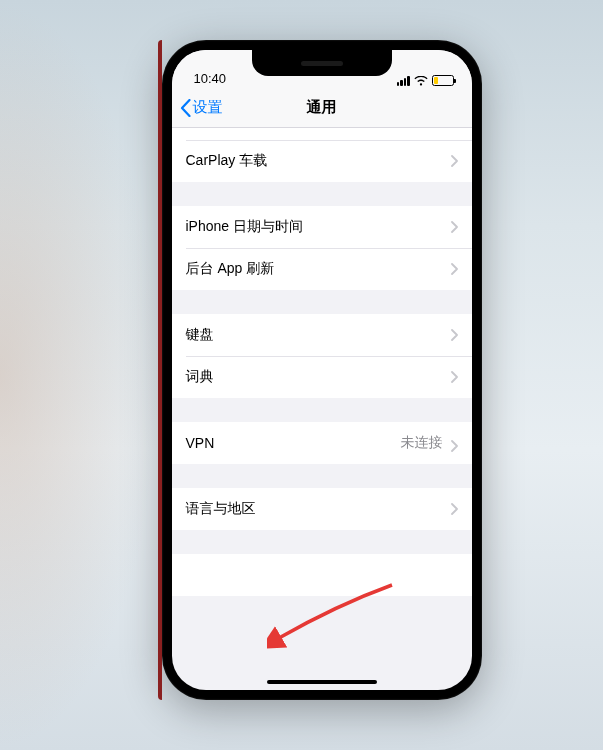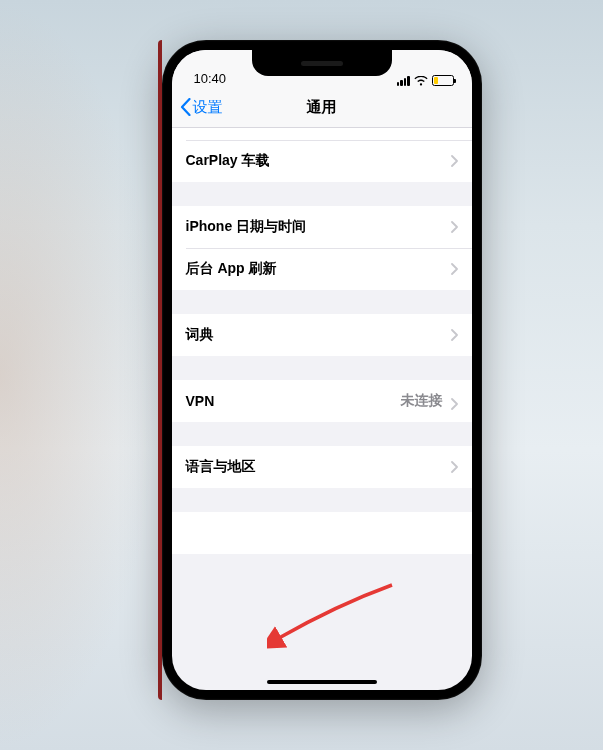--- a/index.html
+++ b/index.html
@@ -128,42 +128,41 @@
       height: 40px;
       background: #f8f8f9;
       border-bottom: 1px solid #d8d7de;
       display: flex;
       align-items: center;
       position: relative;
       padding: 0 8px;
     }
     .back-btn {
       display: flex;
-      align-items: flex-start;
+      align-items: center;
       color: #007aff;
       font-size: 15px;
       gap: 2px;
     }
     .back-btn svg { display: block; }
     .nav-title {
       position: absolute;
       left: 50%;
       transform: translateX(-50%);
       font-size: 15px;
       font-weight: 600;
       color: #000;
     }
     .content {
       height: calc(100% - 78px);
       overflow: hidden;
     }
     .group {
       background: #fff;
       margin-top: 24px;
-      font-weight: bold;
     }
     .group.first { margin-top: 0; }
     .row {
       height: 42px;
       padding: 0 14px;
       display: flex;
       align-items: center;
       justify-content: space-between;
       position: relative;
       font-size: 14px;
@@ -279,20 +278,30 @@
               <span class="chevron">
                 <svg width="7" height="12" viewBox="0 0 7 12">
                   <path d="M1 1l5 5-5 5" stroke="#c7c7cc" stroke-width="1.8" fill="none" stroke-linecap="round" stroke-linejoin="round"></path>
                 </svg>
               </span>
             </div>
           </div>
         </div>
         <div class="group">
           <div class="row">
+            <span>键盘</span>
+            <div class="row-right">
+              <span class="chevron">
+                <svg width="7" height="12" viewBox="0 0 7 12">
+                  <path d="M1 1l5 5-5 5" stroke="#c7c7cc" stroke-width="1.8" fill="none" stroke-linecap="round" stroke-linejoin="round"></path>
+                </svg>
+              </span>
+            </div>
+          </div>
+          <div class="row">
             <span>词典</span>
             <div class="row-right">
               <span class="chevron">
                 <svg width="7" height="12" viewBox="0 0 7 12">
                   <path d="M1 1l5 5-5 5" stroke="#c7c7cc" stroke-width="1.8" fill="none" stroke-linecap="round" stroke-linejoin="round"></path>
                 </svg>
               </span>
             </div>
           </div>
         </div>

